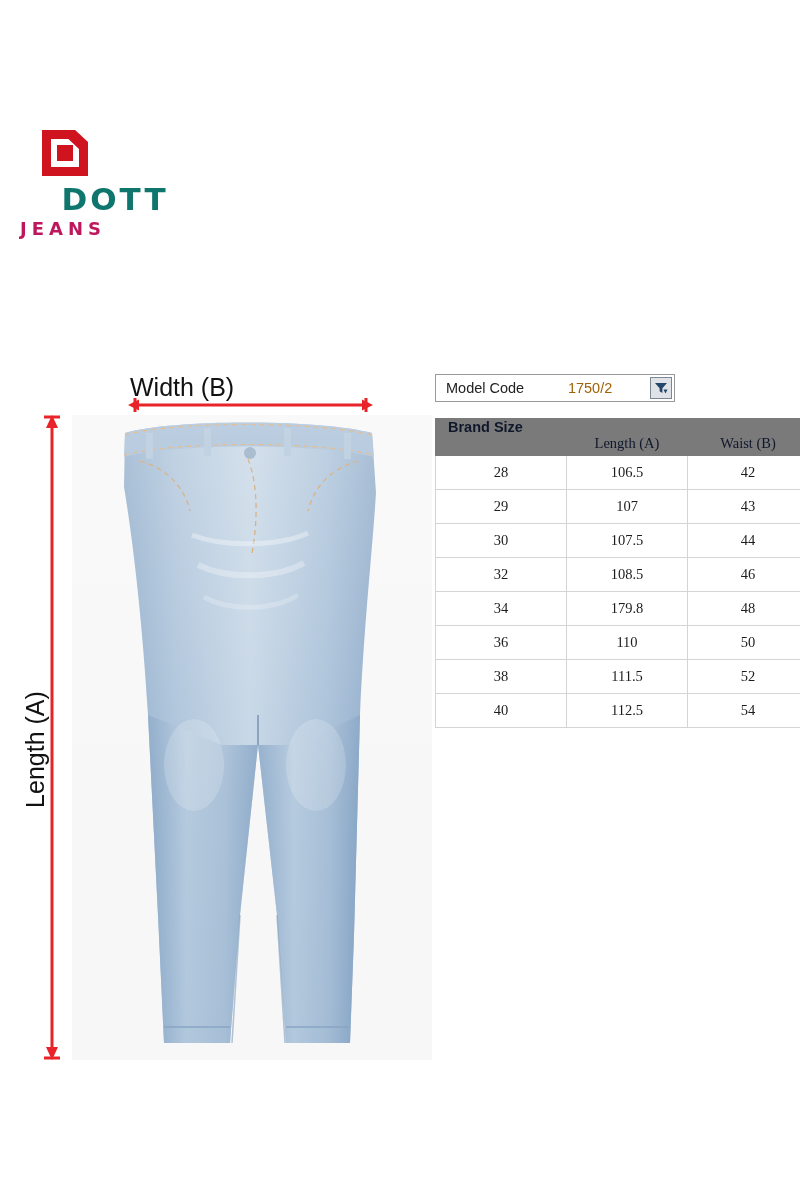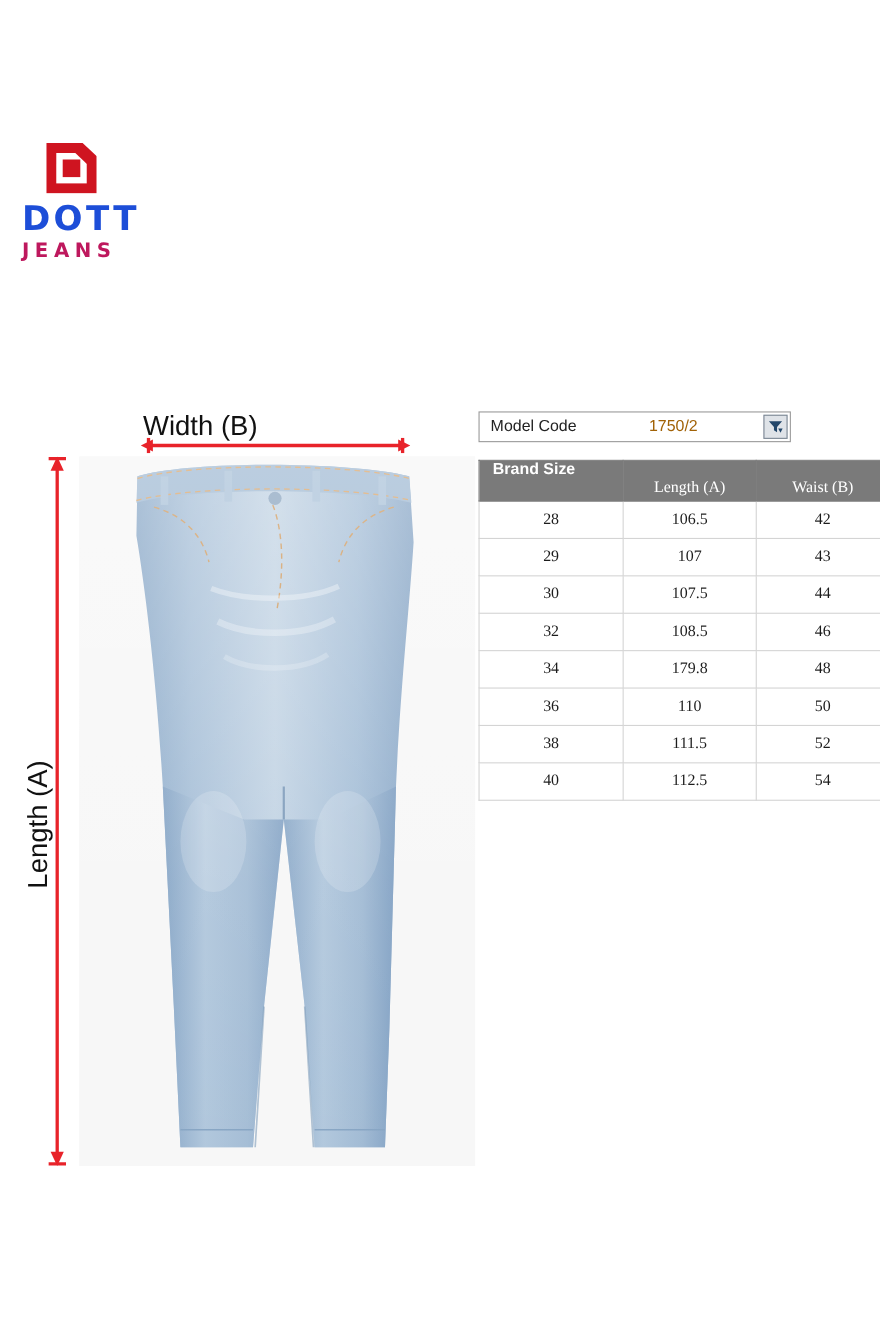--- a/index.html
+++ b/index.html
@@ -48,22 +48,23 @@
     left: 15px; top: 15px;
     width: 16px; height: 16px;
     background: #cf1420;
   }
   .brand-name {
     margin-top: 8px;
     font-family: "DejaVu Sans", sans-serif;
     font-weight: bold;
     font-size: 31px;
     letter-spacing: 3px;
-    color: #1d4ed8;
+    color: #0f766e;
     line-height: 1;
+    text-align: center;
   }
   .brand-sub {
     margin-top: 5px;
     font-family: "DejaVu Sans", sans-serif;
     font-weight: bold;
     font-size: 18px;
     letter-spacing: 5px;
     color: #be185d;
     line-height: 1;
   }
@@ -118,21 +119,21 @@
     top: 415px;
     width: 16px;
     height: 645px;
   }
 
   
   .model-row {
     position: absolute;
     left: 435px;
     top: 374px;
-    width: 284px;
+    width: 240px;
     height: 28px;
     border: 1px solid #9a9a9a;
     background: #ffffff;
     box-sizing: border-box;
     display: flex;
     align-items: center;
   }
   .model-label {
     flex: 0 0 auto;
     padding-left: 10px;
@@ -173,21 +174,21 @@
     border: 1px solid #d4d4d4;
     font-size: 14.5px;
     font-family: "Liberation Serif", serif;
     text-align: center;
     color: #1c1c1c;
     height: 33px;
     padding: 0;
   }
   .size-table thead th {
     background: #7a7a7a;
-    color: #ffffff;
+    color: #0f172a;
     border-color: #7a7a7a;
   }
   .size-table thead th.brand-head {
     font-family: "Liberation Sans", sans-serif;
     font-weight: bold;
     text-align: left;
     padding-left: 12px;
     vertical-align: top;
     font-size: 14.5px;
   }

